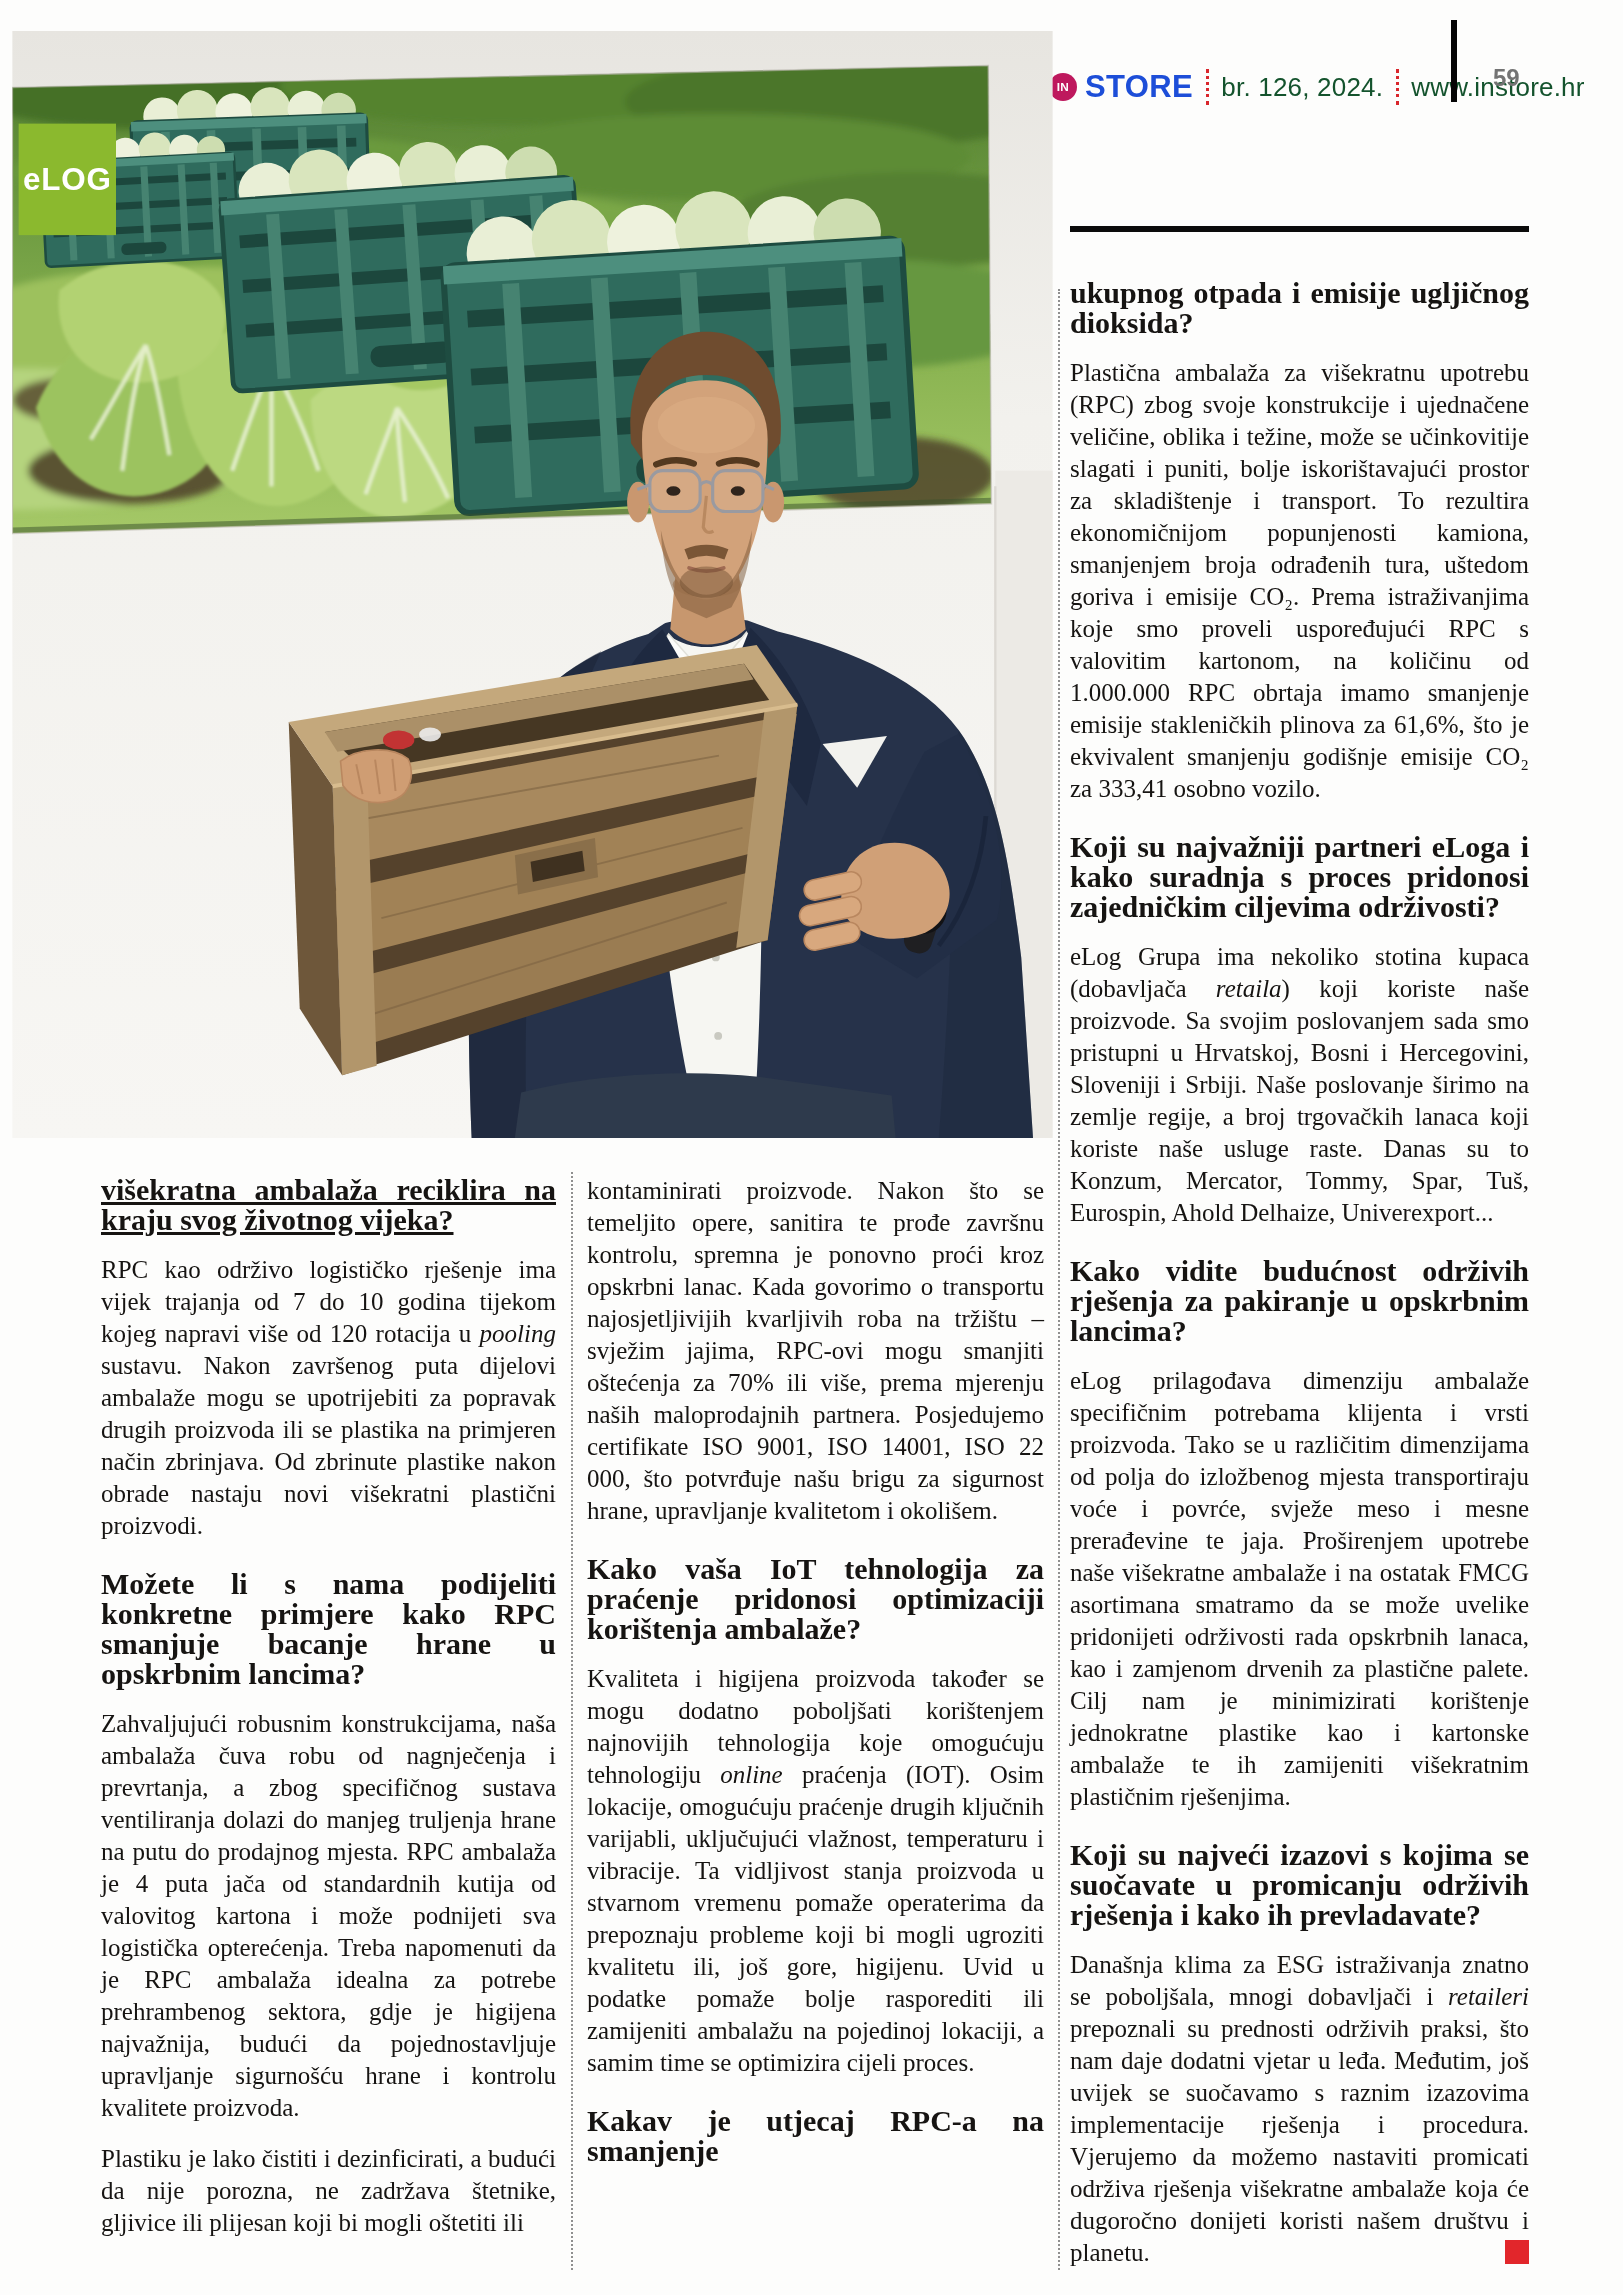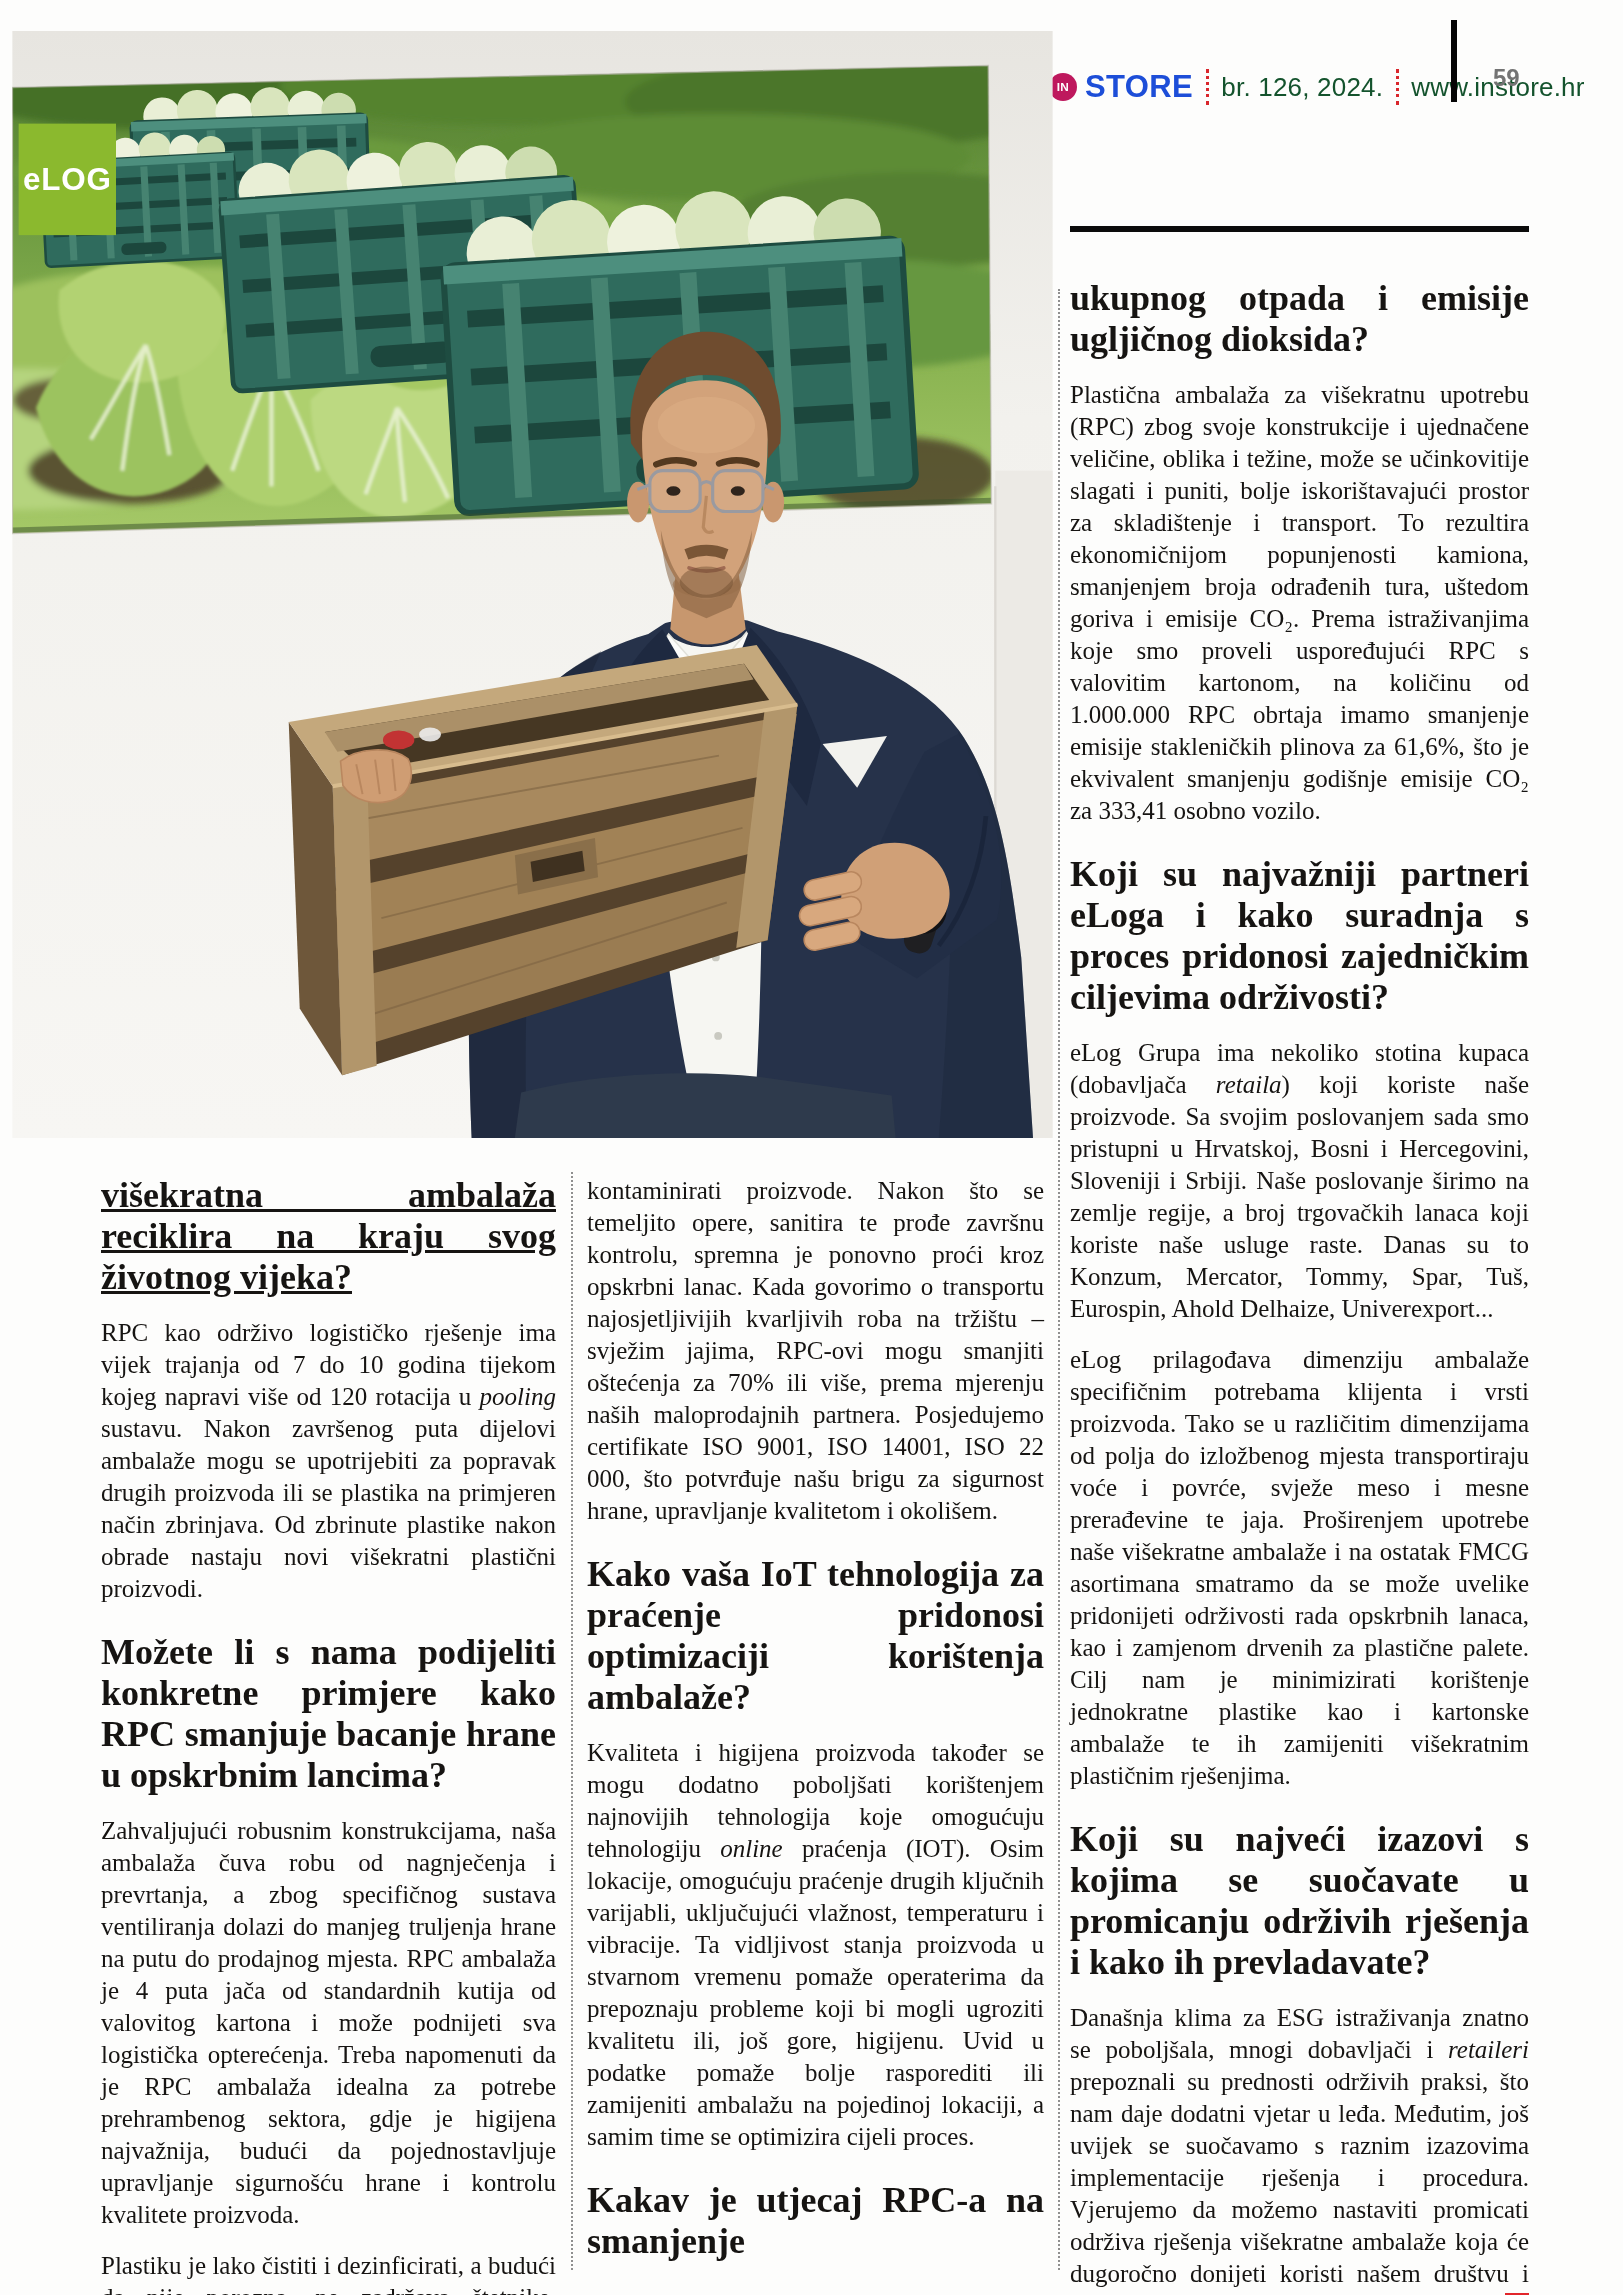--- a/index.html
+++ b/index.html
@@ -18,21 +18,21 @@
   .hdr-bar{position:absolute;left:1451px;top:20.4px;width:5.5px;height:82px;background:#050505;}
   .page-num{position:absolute;left:1493px;top:64px;font-family:"Liberation Sans","DejaVu Sans",sans-serif;
             font-size:24px;font-weight:800;color:#737373;}
 
   
   .photo{position:absolute;left:11.8px;top:31px;width:1041px;height:1107px;}
 
   
   .col{position:absolute;text-align:justify;font-size:25px;line-height:32px;}
   .col p{margin:0 0 19px 0;}
-  .col h3{font-size:36px;line-height:41px;font-weight:bold;margin:27px 0 19px 0;}
+  .col h3{font-size:30px;line-height:30px;font-weight:bold;margin:27px 0 19px 0;}
   .col h3:first-child{margin-top:0;text-decoration:underline;}
   #col-left {left:101px; top:1175px;width:455px;}
   #col-mid  {left:587px; top:1175px;width:457px;}
   #col-right{left:1070px;top:226px; width:459px;}
   .rule{width:100%;height:6.3px;background:#0b0b0b;margin:0 0 46px 0;}
   .vdots{position:absolute;width:0;border-left:2.4px dotted #8f8f8f;}
   #vd1{left:571px;top:1172px;height:1098px;}
   #vd2{left:1058px;top:289px;height:1981px;}
   .endwrap{position:relative;}
   .end-mark{position:absolute;right:0;bottom:5.5px;width:23.6px;height:23.6px;background:#e2262b;}
@@ -275,20 +275,21 @@
     <p>Kvaliteta i higijena proizvoda također se mogu dodatno poboljšati korištenjem najnovijih tehnologija koje omogućuju tehnologiju <i>online</i> praćenja (IOT). Osim lokacije, omogućuju praćenje drugih ključnih varijabli, uključujući vlažnost, temperaturu i vibracije. Ta vidljivost stanja proizvoda u stvarnom vremenu pomaže operaterima da prepoznaju probleme koji bi mogli ugroziti kvalitetu ili, još gore, higijenu. Uvid u podatke pomaže bolje rasporediti ili zamijeniti ambalažu na pojedinoj lokaciji, a samim time se optimizira cijeli proces.</p>
     <h3>Kakav je utjecaj RPC-a na smanjenje</h3>
   </div>
 
   <div class="col" id="col-right">
     <div class="rule"></div>
     <h3>ukupnog otpada i emisije ugljičnog dioksida?</h3>
     <p>Plastična ambalaža za višekratnu upotrebu (RPC) zbog svoje konstrukcije i ujednačene veličine, oblika i težine, može se učinkovitije slagati i puniti, bolje iskorištavajući prostor za skladištenje i transport. To rezultira ekonomičnijom popunjenosti kamiona, smanjenjem broja odrađenih tura, uštedom goriva i emisije CO₂. Prema istraživanjima koje smo proveli uspoređujući RPC s valovitim kartonom, na količinu od 1.000.000 RPC obrtaja imamo smanjenje emisije stakleničkih plinova za 61,6%, što je ekvivalent smanjenju godišnje emisije CO₂ za 333,41 osobno vozilo.</p>
     <h3>Koji su najvažniji partneri eLoga i kako suradnja s proces pridonosi zajedničkim ciljevima održivosti?</h3>
     <p>eLog Grupa ima nekoliko stotina kupaca (dobavljača <i>retaila</i>) koji koriste naše proizvode. Sa svojim poslovanjem sada smo pristupni u Hrvatskoj, Bosni i Hercegovini, Sloveniji i Srbiji. Naše poslovanje širimo na zemlje regije, a broj trgovačkih lanaca koji koriste naše usluge raste. Danas su to Konzum, Mercator, Tommy, Spar, Tuš, Eurospin, Ahold Delhaize, Univerexport...</p>
+    <h3>Kako vidite budućnost održivih rješenja za pakiranje u opskrbnim lancima?</h3>
     <p>eLog prilagođava dimenziju ambalaže specifičnim potrebama klijenta i vrsti proizvoda. Tako se u različitim dimenzijama od polja do izložbenog mjesta transportiraju voće i povrće, svježe meso i mesne prerađevine te jaja. Proširenjem upotrebe naše višekratne ambalaže i na ostatak FMCG asortimana smatramo da se može uvelike pridonijeti održivosti rada opskrbnih lanaca, kao i zamjenom drvenih za plastične palete. Cilj nam je minimizirati korištenje jednokratne plastike kao i kartonske ambalaže te ih zamijeniti višekratnim plastičnim rješenjima.</p>
     <h3>Koji su najveći izazovi s kojima se suočavate u promicanju održivih rješenja i kako ih prevladavate?</h3>
     <p class="endwrap">
       <span>Današnja klima za ESG istraživanja znatno se poboljšala, mnogi dobavljači i <i>retaileri</i> prepoznali su prednosti održivih praksi, što nam daje dodatni vjetar u leđa. Međutim, još uvijek se suočavamo s raznim izazovima implementacije rješenja i procedura. Vjerujemo da možemo nastaviti promicati održiva rješenja višekratne ambalaže koja će dugoročno donijeti koristi našem društvu i planetu.</span>
       <span class="end-mark"></span>
     </p>
   </div>
 
 </div>
 

